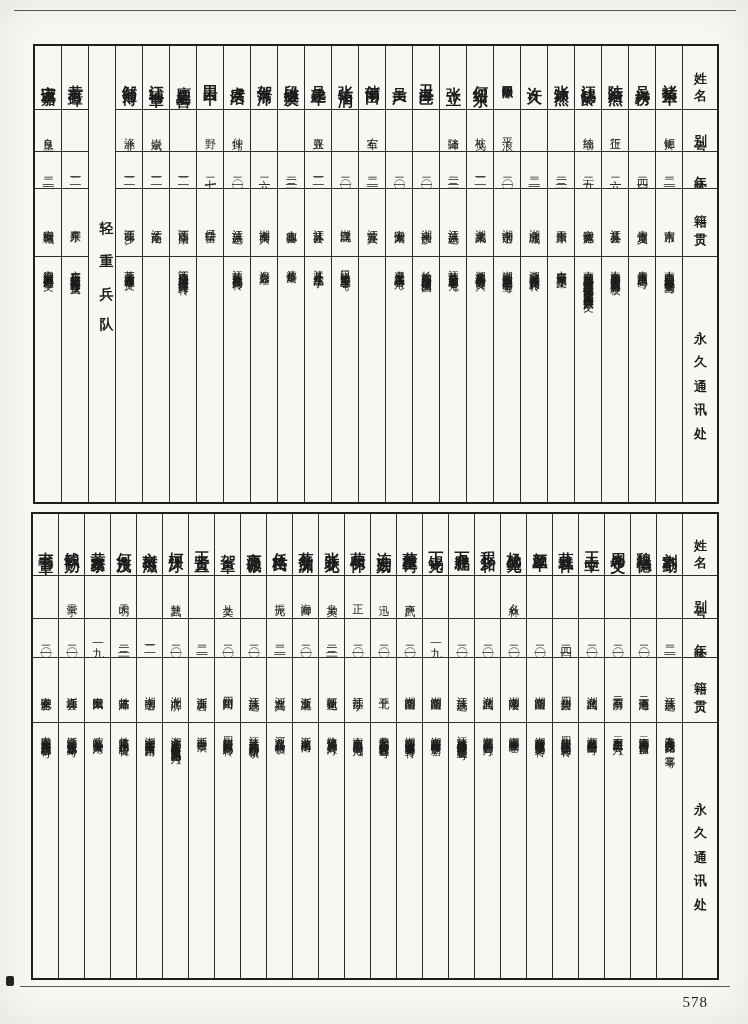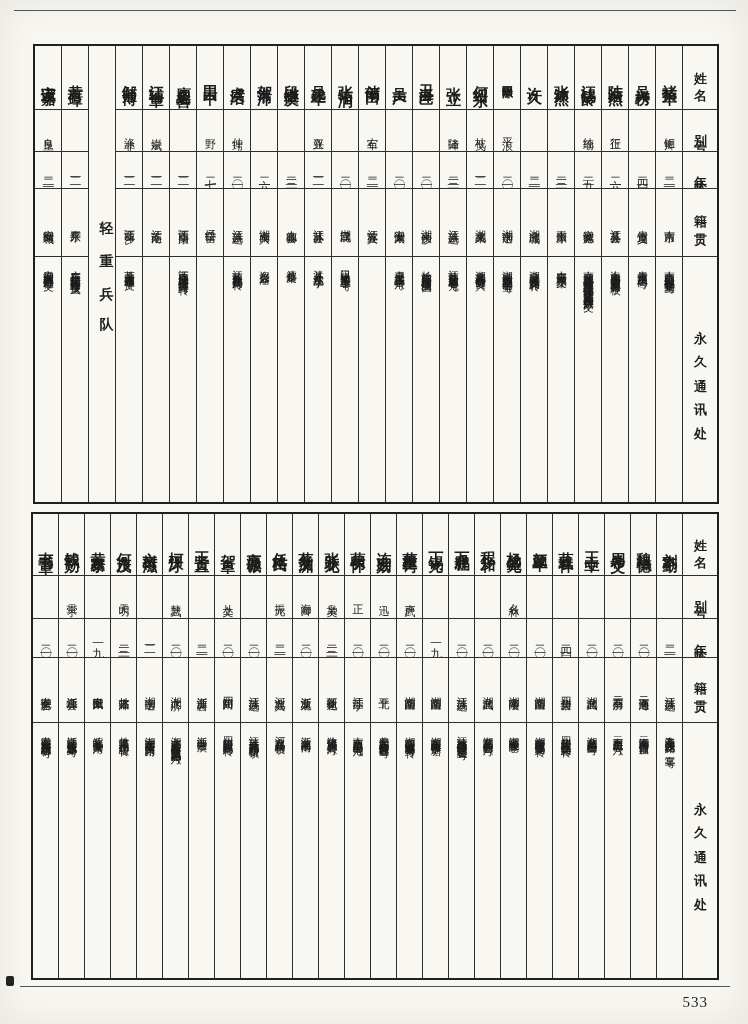--- a/index.html
+++ b/index.html
@@ -910,14 +910,14 @@
         <div class="cell origin">
           <span class="vtext">安徽合肥</span>
         </div>
         <div class="cell address">
           <span class="vtext">安徽合肥大东门外观德桥一号</span>
         </div>
       </div>
     </div>
   <div class="bottom-rule"></div>
   <div class="ink-dot"></div>
-  <div class="page-number">533</div>
+  <div class="page-number">578</div>
 </div>
 
 </body></html>

